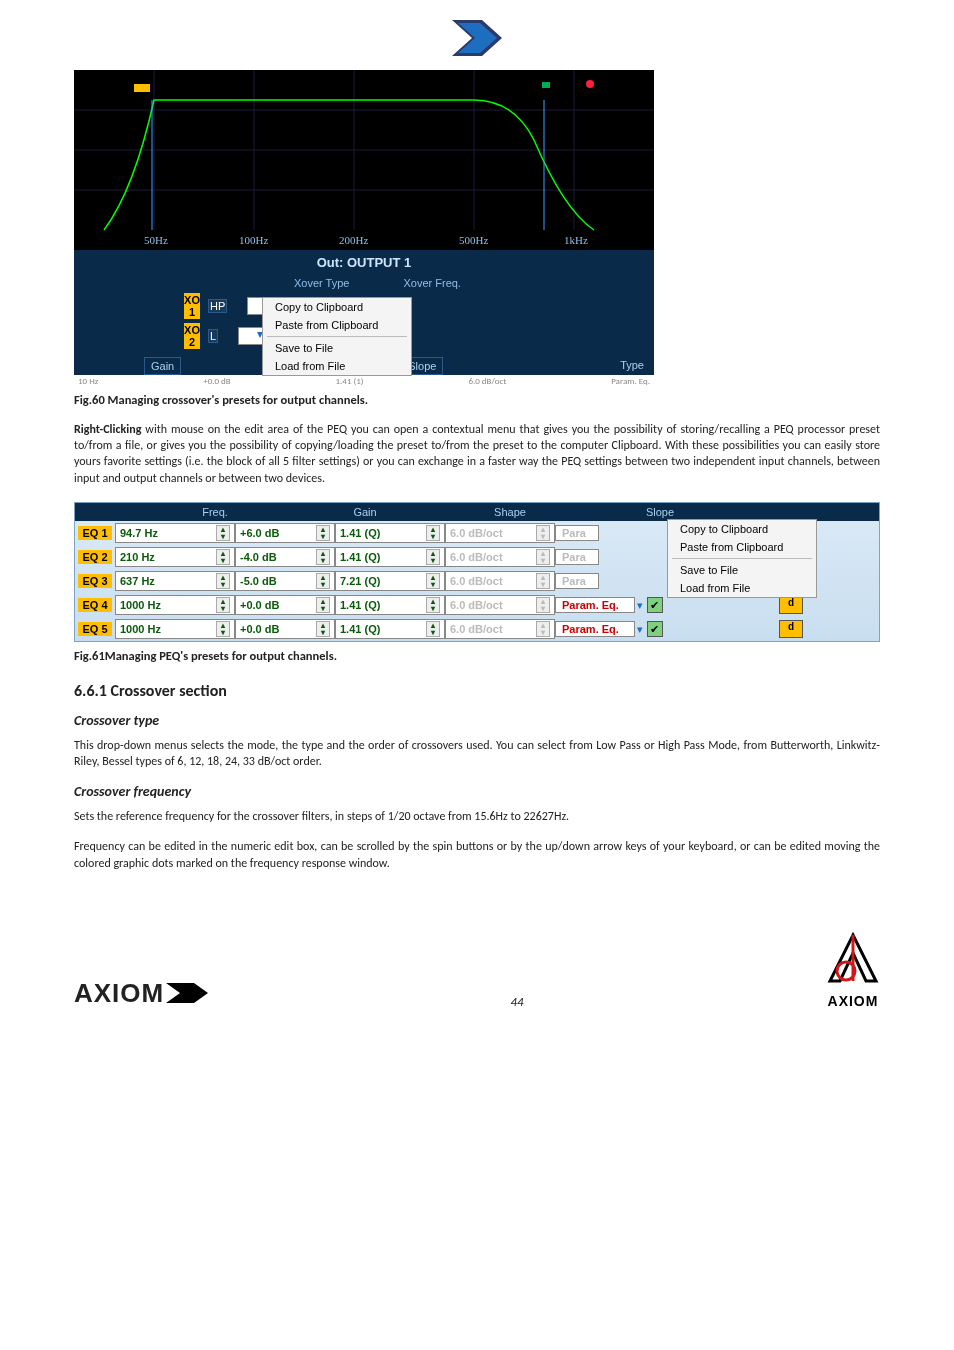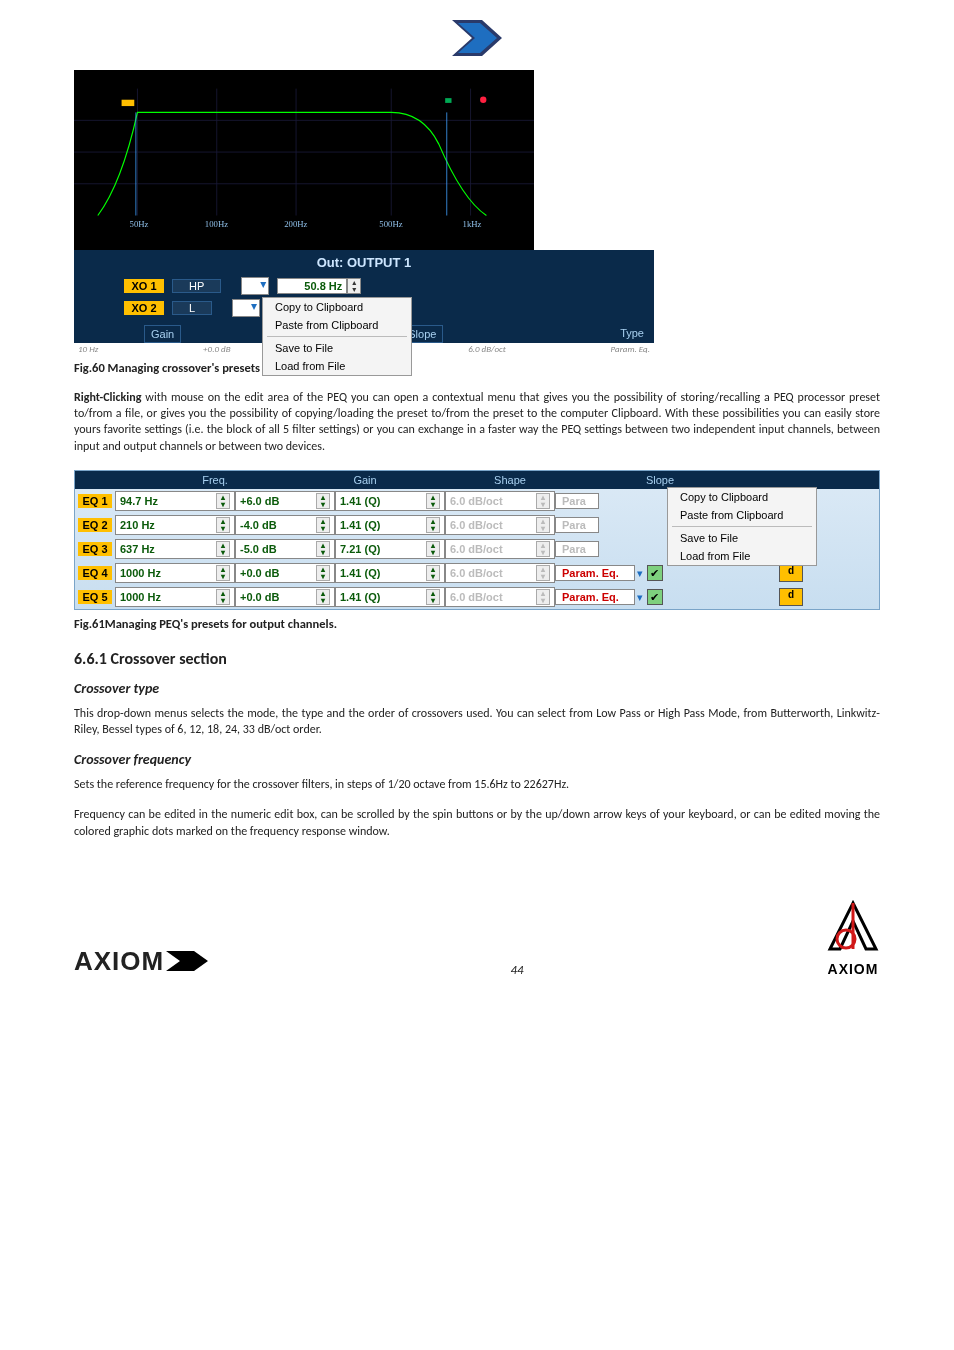--- a/index.html
+++ b/index.html
@@ -14,21 +14,21 @@
   .chevron {
     text-align: center;
     margin-bottom: 10px;
   }
   .chevron svg { width: 50px; height: 36px; }
   .fig-area {
     margin: 8px 0 4px 0;
   }
   .graph-box {
     background: #000;
-    width: 460px;
+    width: 580px;
     height: 180px;
     position: relative;
   }
   .graph-box svg { width: 100%; height: 100%; }
   .out-title {
     background: #0a2a4a;
     color: #cde6ff;
     width: 580px;
     text-align: center;
     font-weight: bold;
@@ -51,29 +51,29 @@
     align-items: center;
     padding: 2px 0;
   }
   .xover-hdr {
     color: #8fbfe8;
     padding-left: 220px;
   }
   .xover-hdr span:last-child { margin-left: 54px; }
   .xo-label {
     display: inline-block;
-    width: 40px;
+    width: 16px;
     background: #ffbf00;
     color: #000;
     font-weight: bold;
     text-align: center;
-    margin-left: 50px;
+    margin-left: 110px;
     padding: 1px 0;
   }
-  .xo-hp { margin-left: 8px; color: #fff; background: #1a3a5a; padding: 0 16px; border:1px solid #2a5a8a; }
+  .xo-hp { margin-left: 8px; color: #fff; background: #1a3a5a; padding: 0 1px; border:1px solid #2a5a8a; }
   .ctx-menu {
     position: absolute;
     top: 22px;
     left: 188px;
     background: #f4f4f4;
     border: 1px solid #999;
     color: #000;
     font-family: Tahoma, sans-serif;
     font-size: 11px;
     z-index: 5;
@@ -97,21 +97,21 @@
     color: #a8d0f0;
     font-family: Verdana, sans-serif;
     font-size: 11px;
     display: flex;
     position: relative;
   }
   .gain-lbl { margin-left: 70px; padding: 2px 6px; border:1px solid #2a5a8a; }
   .slope-lbl { margin-left: 220px; padding: 2px 6px; border:1px solid #2a5a8a; }
   .type-lbl { margin-left: auto; margin-right: 4px; padding: 2px 6px; color:#a8d0f0; }
   .tiny-axis {
-    width:580px; background:#fff; font-size:9px; color:#888; padding:0 4px; display:flex; justify-content:space-between;font-style:italic;
+    width:580px; background:#fff; font-size:9px; color:#888; padding:0 4px; display:flex; justify-content:space-between;
   }
   .caption {
     font-weight: bold;
     font-size: 12.5px;
     margin: 6px 0 14px 0;
   }
   .para {
     font-size: 12px;
     text-align: justify;
     margin: 8px 0 14px 0;
@@ -224,20 +224,24 @@
         <text x="70" y="174">50Hz</text>
         <text x="165" y="174">100Hz</text>
         <text x="265" y="174">200Hz</text>
         <text x="385" y="174">500Hz</text>
         <text x="490" y="174">1kHz</text>
       </g>
     </svg>
   </div>
   <div class="out-title">Out: OUTPUT 1</div>
   <div class="xover-panel">
+    <div class="xover-row xover-hdr">
+      <span>Xover Type</span>
+      <span>Xover Freq.</span>
+    </div>
     <div class="xover-row">
       <span class="xo-label">XO 1</span>
       <span class="xo-hp">HP</span>
       <span class="xo-select"></span>
       <span class="xo-freq">50.8 Hz</span>
       <span class="xo-spin">▴<br>▾</span>
     </div>
     <div class="xover-row">
       <span class="xo-label">XO 2</span>
       <span class="xo-hp">L</span>

